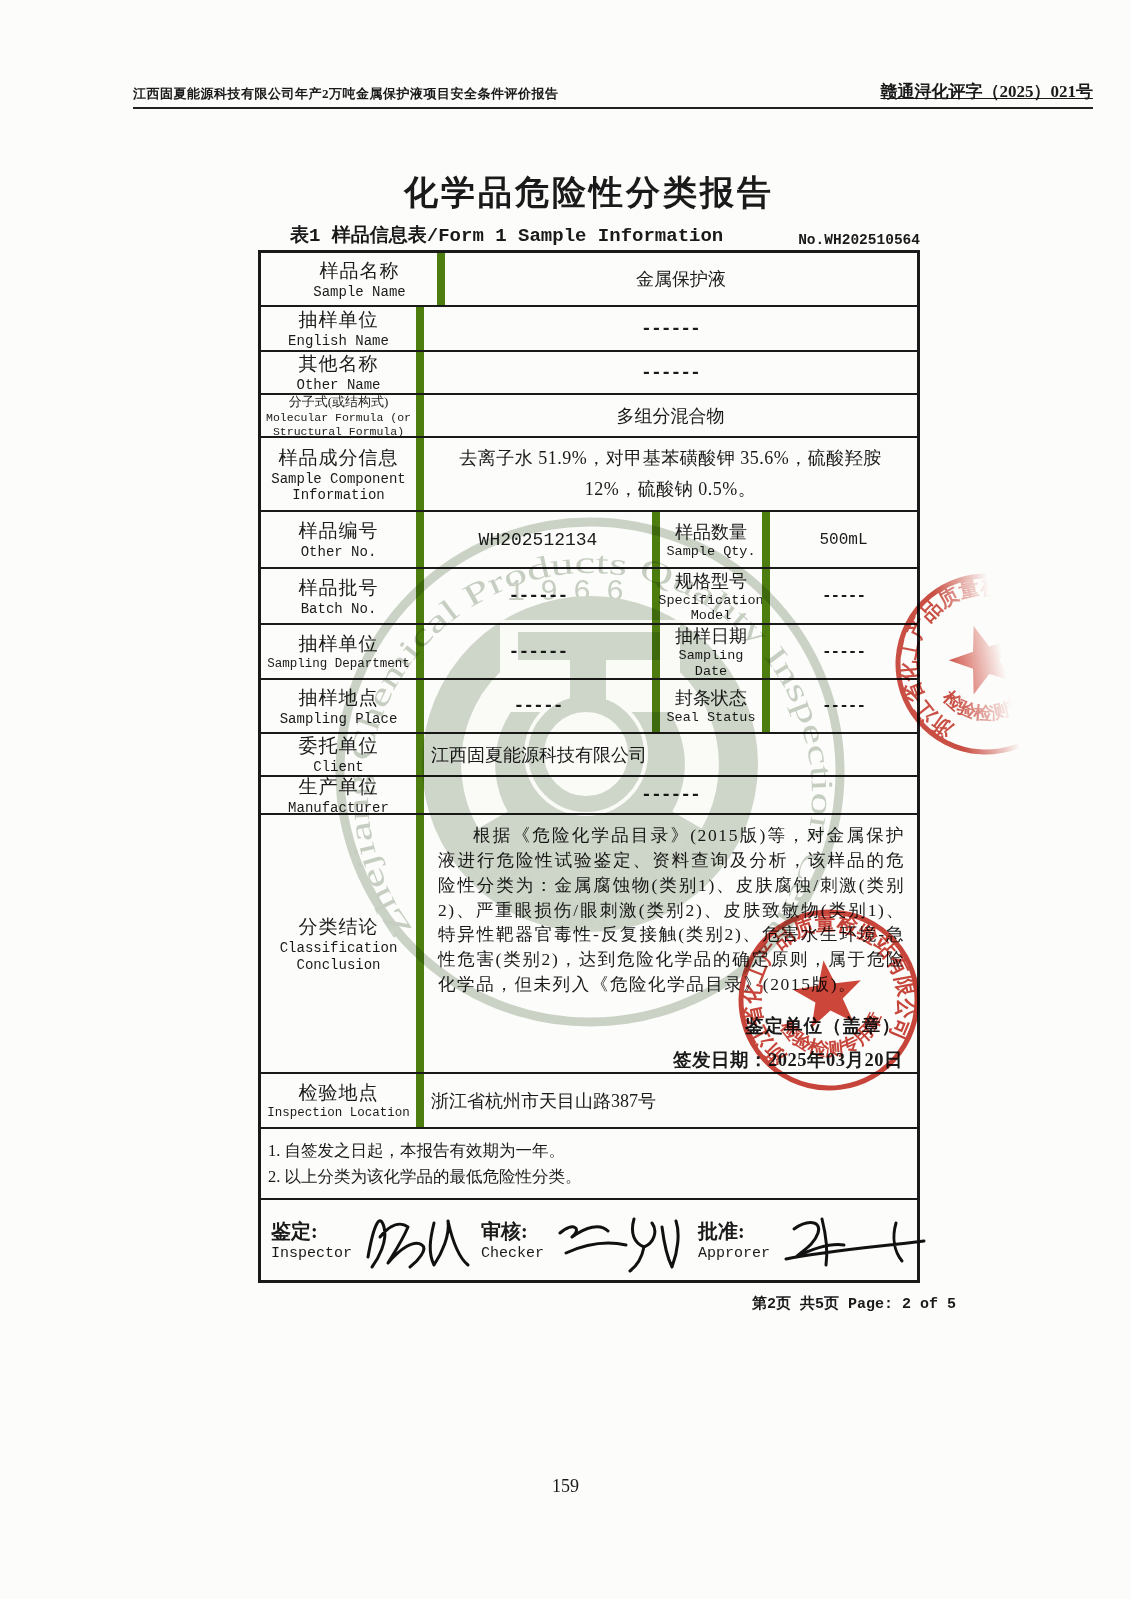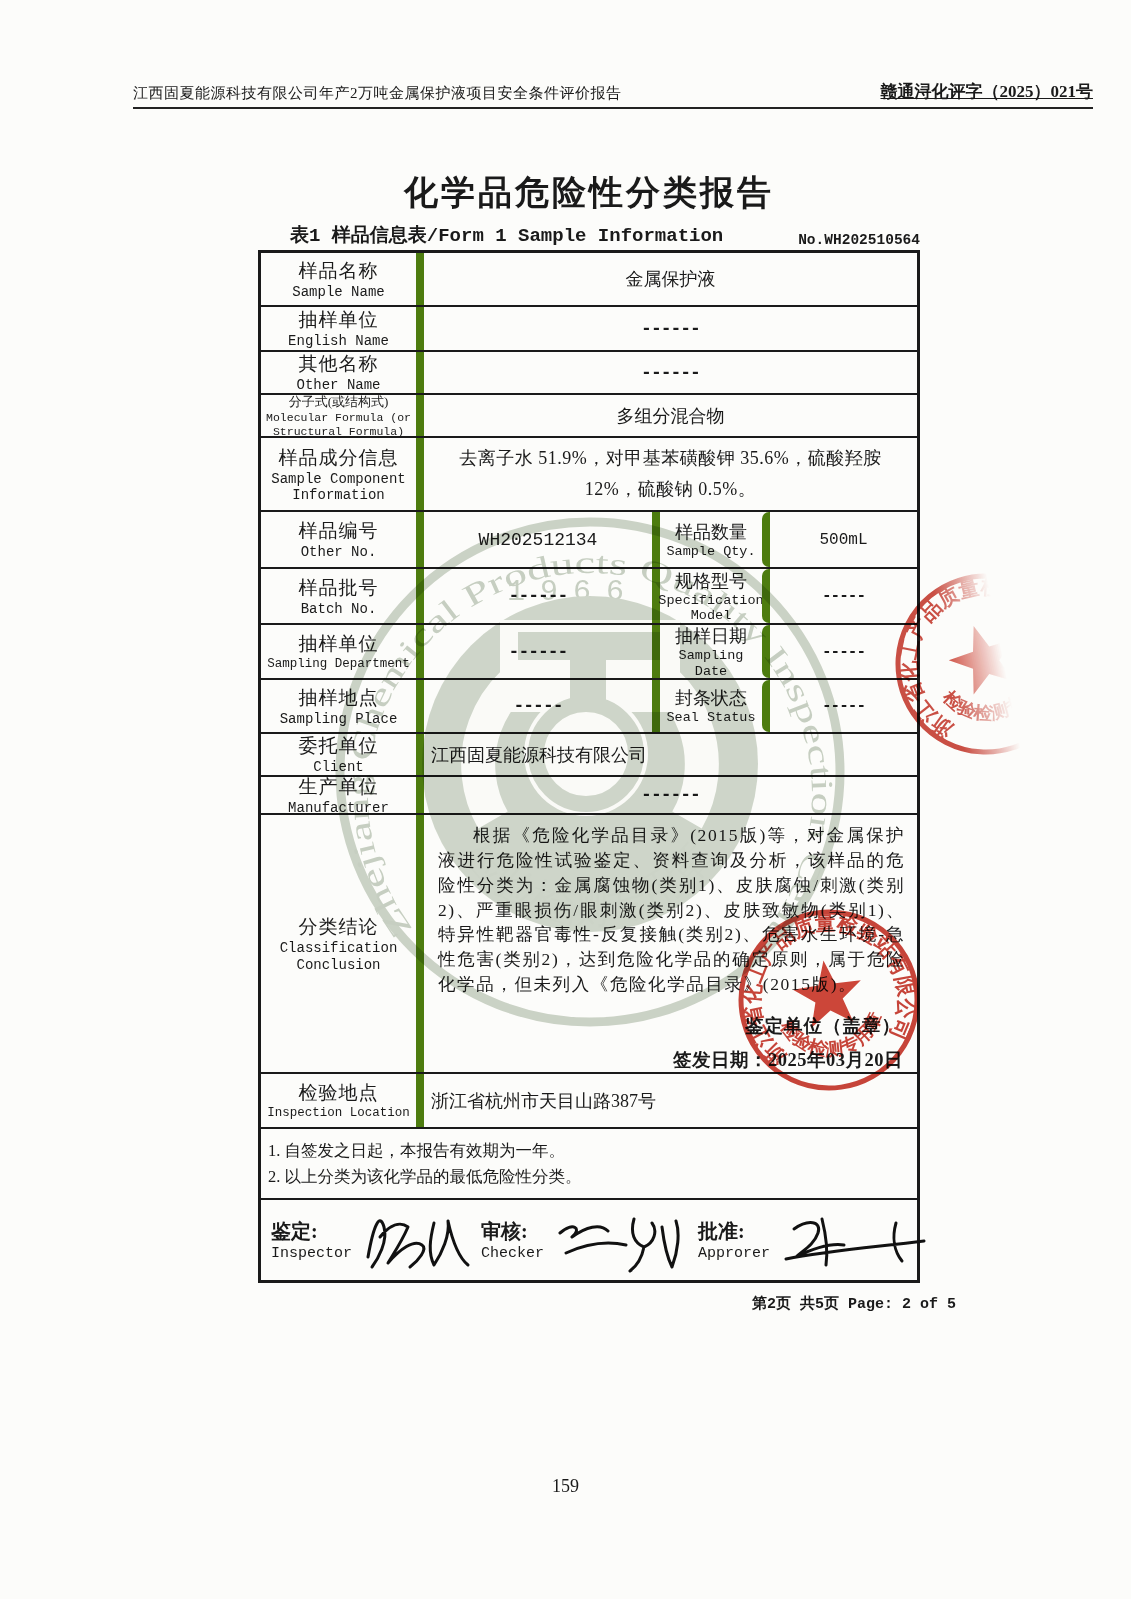--- a/index.html
+++ b/index.html
@@ -7,55 +7,55 @@
     position:relative; width:1131px; height:1599px; background:#fcfcfa;
     margin:0 auto; overflow:hidden;
     font-family:"Liberation Serif","DejaVu Serif",serif; color:#1a1a1a;
   }
   
   .hdr{
     position:absolute; left:133px; top:80px; width:960px;
     display:flex; justify-content:space-between; align-items:flex-end;
     border-bottom:2px solid #222; padding-bottom:4px;
   }
-  .hdr .l{font-size:15px; font-weight:normal; letter-spacing:.5px;}
+  .hdr .l{font-size:13px; font-weight:bold; letter-spacing:.5px;}
   .hdr .r{font-size:17px; font-weight:bold;text-decoration:underline;}
   
   .title{
     position:absolute; left:258px; top:170px; width:662px; text-align:center;
     font-size:34px; font-weight:bold; letter-spacing:3px;
     font-family:"Liberation Sans","DejaVu Sans",sans-serif;
   }
   .caption{
     position:absolute; left:258px; top:222px; width:662px;
     display:flex; justify-content:space-between; align-items:flex-end;
   }
   .caption .tl{font-size:19px; font-weight:bold; padding-left:32px; font-family:"Liberation Mono","DejaVu Sans Mono",monospace;}
   .caption .no{font-size:14.5px; font-weight:bold; font-family:"Liberation Mono","DejaVu Sans Mono",monospace;}
   
   .tbl{
     position:absolute; left:258px; top:250px; width:662px;
     border:3px solid #1a1a1a; box-sizing:border-box; background:transparent;
   }
   .row{display:flex; border-top:2px solid #1a1a1a; box-sizing:border-box;}
-  .row:first-child{border-top:none;}
+  .row:first-child{border-top:none;padding-left:21px;}
   .cell{border-left:8px solid #4d7c0f; box-sizing:border-box;
         display:flex; flex-direction:column; justify-content:center; align-items:center; text-align:center;}
   .cell:first-child{border-left:none;}
   .lab{width:155px; flex:0 0 155px;}
   .lab .zh{font-size:19px; letter-spacing:1px;}
   .lab .en{font-size:14px; font-family:"Liberation Mono","DejaVu Sans Mono",monospace; line-height:1.15;}
   .lab .en.sm, .lab .zh.sm{font-size:13px; letter-spacing:0;}
   .lab .en.sm{font-size:11.5px;}
   .val{flex:1 1 auto; font-size:18px;}
   .val.left{align-items:flex-start; text-align:left; padding-left:7px;}
   .lab2{width:110px; flex:0 0 110px;}
   .lab2 .zh{font-size:18px;}
   .lab2 .en{font-size:13.5px; font-family:"Liberation Mono","DejaVu Sans Mono",monospace; line-height:1.12;}
-  .val2{width:155px; flex:0 0 155px;border-radius:7px;}
+  .val2{width:155px; flex:0 0 155px;}
   .dash{font-family:"Liberation Mono","DejaVu Sans Mono",monospace; font-weight:bold; letter-spacing:-1px;}
   .comp-val{padding:0 28px; line-height:1.75; letter-spacing:.5px;}
   
   .cls-cell{position:relative; justify-content:flex-start; align-items:stretch; text-align:left;}
   .cls-text{
     margin:0; padding:8px 12px 0 14px; text-indent:2em;
     font-size:17.5px; line-height:1.42; letter-spacing:1.6px; text-align:justify;
   }
   .seal-unit{position:absolute; right:16px; top:198px; font-size:18.5px; font-weight:bold; letter-spacing:1px;}
   .issue-date{position:absolute; right:14px; top:232px; font-size:18.5px; font-weight:bold; letter-spacing:.5px;}

